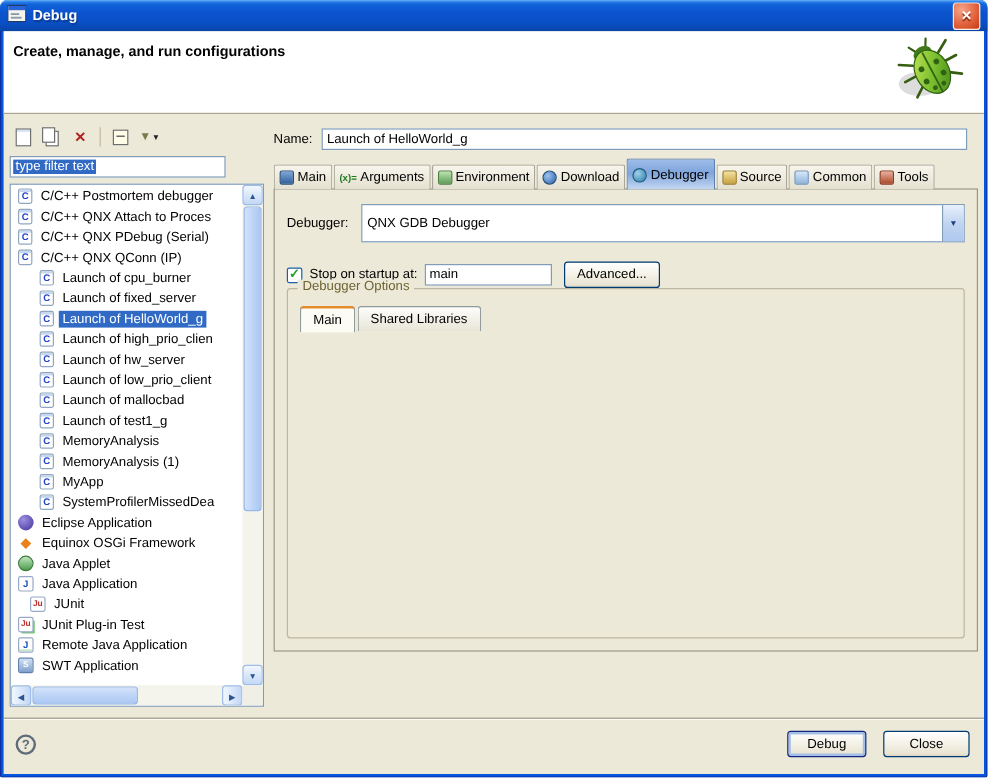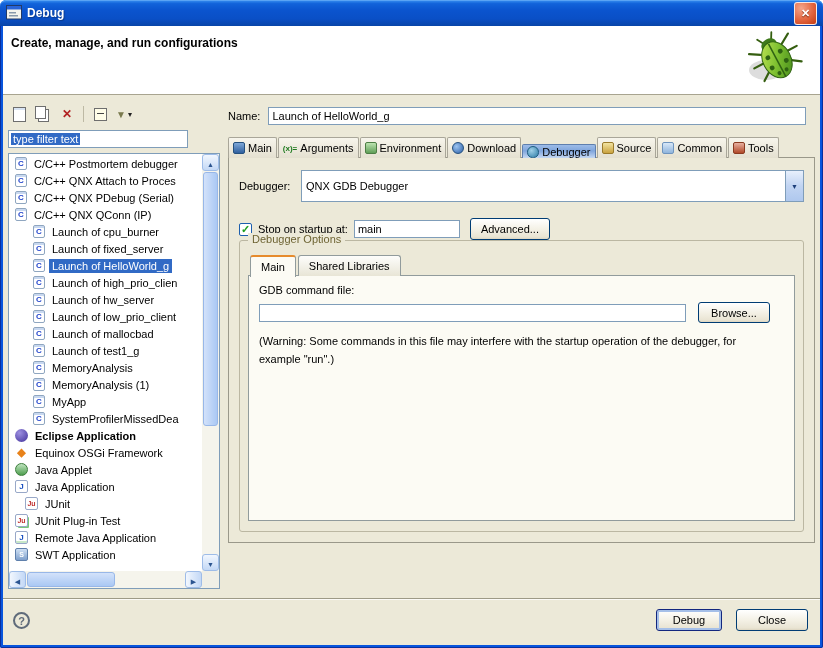--- a/index.html
+++ b/index.html
@@ -81,21 +81,21 @@
   
   .right-panel{position:absolute;left:225px;top:80px;right:5px;bottom:35px}
   .name-row{display:flex;align-items:center;height:20px;padding-right:9px}
   .name-row label{margin-right:8px}
   input.txt{height:18px;border:1px solid #7F9DB9;background:#fff;font:11px "Liberation Sans",sans-serif;padding:0 3px;box-sizing:border-box}
   .name-row input{flex:1}
 
   .tabs{display:flex;align-items:flex-end;margin-top:10px;height:22px;position:relative;z-index:2}
   .tab{display:flex;align-items:center;gap:3px;padding:3px 4px;border:1px solid #A9A699;border-bottom:none;
        border-radius:2px 2px 0 0;background:linear-gradient(#F7F5EC,#E4E0D0);margin-right:1px;height:21px;box-sizing:border-box;white-space:nowrap}
-  .tab.sel{background:linear-gradient(to bottom,#9DBCE8,#7FA5DC 45%,#C5D8F2);border-color:#5E7FAE;height:14px}
+  .tab.sel{background:linear-gradient(to bottom,#9DBCE8,#7FA5DC 45%,#C5D8F2);border-color:#5E7FAE;height:26px}
   .tabic{width:12px;height:12px;border-radius:2px;flex:none;box-sizing:border-box;display:inline-flex;align-items:center;justify-content:center}
   .tabic-main{background:linear-gradient(#7FA8D8,#2F5F9E);border:1px solid #24507E}
   .tabic-args{width:auto;color:#1F7A1F;font-size:8px;font-weight:bold}
   .tabic-env{background:linear-gradient(#BCE3B0,#5F9E57);border:1px solid #4C7E44}
   .tabic-dl{background:radial-gradient(circle at 35% 35%,#9CC4F0,#2B5FA8);border-radius:50%;border:1px solid #24507E}
   .tabic-dbg{background:radial-gradient(circle at 35% 35%,#9FD0E8,#2E7DA8);border-radius:50% 50% 45% 45%;border:1px solid #1F5E80}
   .tabic-src{background:linear-gradient(#F2E3A0,#C9A23F);border:1px solid #9A7A2A}
   .tabic-com{background:linear-gradient(#D8E8F8,#8FB4DC);border:1px solid #6E94BE}
   .tabic-tools{background:linear-gradient(#E8B0A0,#B04828);border:1px solid #8A3A20}
 
@@ -287,21 +287,21 @@
               <span class="tlabel">MemoryAnalysis (1)</span>
             </div>
             <div class="tree-item" style="padding-left: 24px;">
               <span class="ti ic-capp">C</span>
               <span class="tlabel">MyApp</span>
             </div>
             <div class="tree-item" style="padding-left: 24px;">
               <span class="ti ic-capp">C</span>
               <span class="tlabel">SystemProfilerMissedDea</span>
             </div>
-            <div class="tree-item" style="padding-left: 6px; font-weight: bold;">
+            <div class="tree-item" style="padding-left: 6px;">
               <span class="ti ic-eclipse"></span>
               <span class="tlabel">Eclipse Application</span>
             </div>
             <div class="tree-item" style="padding-left: 6px;">
               <span class="ti ic-equinox">◆</span>
               <span class="tlabel">Equinox OSGi Framework</span>
             </div>
             <div class="tree-item" style="padding-left: 6px;">
               <span class="ti ic-applet"></span>
               <span class="tlabel">Java Applet</span>
@@ -405,28 +405,20 @@
           <input class="txt stop-input" value="main" style="">
           <span class="btn">Advanced...</span>
         </div>
 
         <div class="group">
           <span class="group-title">Debugger Options</span>
           <div class="tabs2">
               <span class="tab2 sel"><span>Main</span></span>
               <span class="tab2"><span>Shared Libraries</span></span>
             </div>
-          <div class="tab2-content">
-            <div>GDB command file:</div>
-            <div class="gdb-row">
-              <input class="txt" value="" style="">
-              <span class="btn">Browse...</span>
-            </div>
-            <div class="warning">(Warning: Some commands in this file may interfere with the startup operation of the debugger, for example "run".)</div>
-          </div>
         </div>
 
       </div>
     </div>
 
     <div class="footer">
       <span class="help">?</span>
       <span class="footer-btns">
         <span class="btn default">Debug</span>
         <span class="btn close">Close</span>

